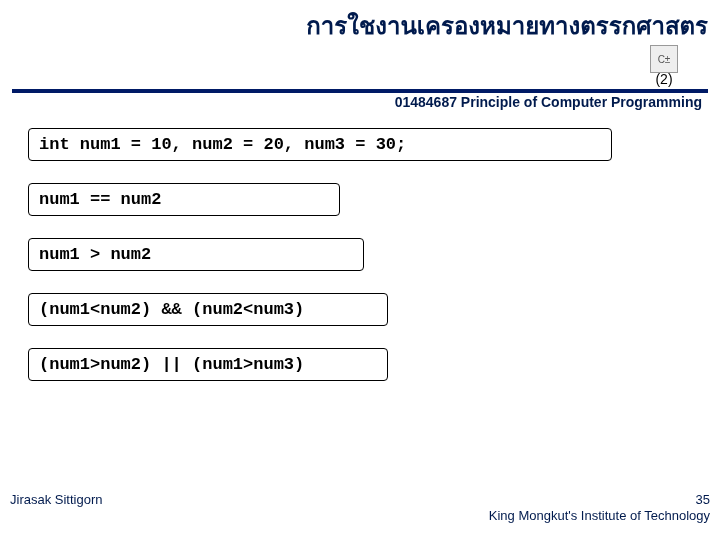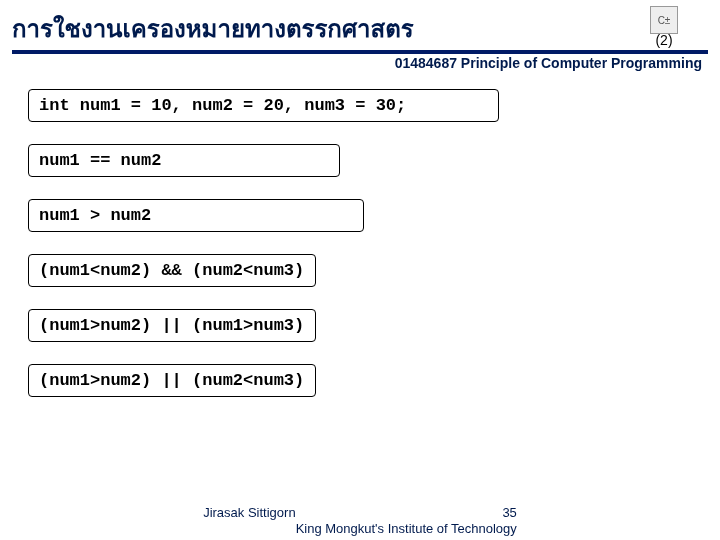--- a/index.html
+++ b/index.html
@@ -12,20 +12,21 @@
     overflow: hidden;
   }
   .header {
     position: relative;
     padding: 6px 12px 0 12px;
   }
   .title-row {
     display: flex;
     justify-content: space-between;
     align-items: flex-end;
+    flex-direction: column;
   }
   .title {
     font-size: 24px;
     font-weight: bold;
     color: #001a4d;
     font-family: "Tahoma", sans-serif;
   }
   .logo-area {
     display: flex;
     flex-direction: column;
@@ -68,31 +69,31 @@
   .codebox {
     border: 1.5px solid #000;
     border-radius: 4px;
     padding: 6px 10px;
     margin-bottom: 22px;
     font-family: "Courier New", monospace;
     font-weight: bold;
     font-size: 17px;
     display: inline-block;
   }
-  .box-w1 { width: 471px; }
+  .box-w1 { width: 584px; }
   .box-w2 { width: 312px; }
   .box-w3 { width: 336px; }
-  .box-w4 { width: 288px; }
+  .box-w4 { width: 360px; }
   .footer {
     position: absolute;
-    bottom: 3px;
+    bottom: 16px;
     left: 0;
     width: 100%;
     display: flex;
-    justify-content: center;
+    justify-content: space-between;
     padding: 0 10px;
     font-size: 13px;
     color: #001a4d;
   }
   .footer-left { line-height: 1.25; }
   .footer-right { text-align: right; line-height: 1.25; }
 </style>
 </head>
 <body>
 
@@ -107,21 +108,20 @@
   <div class="underline-bar"></div>
   <div class="course-line">01484687 Principle of Computer Programming</div>
 </div>
 
 <div class="content">
   <div class="codebox box-w1">int num1 = 10, num2 = 20, num3 = 30;</div><br>
   <div class="codebox box-w2">num1 == num2</div><br>
   <div class="codebox box-w3">num1 &gt; num2</div><br>
   <div class="codebox box-w4">(num1&lt;num2) &amp;&amp; (num2&lt;num3)</div><br>
   <div class="codebox box-w4">(num1&gt;num2) || (num1&gt;num3)</div><br>
-  <div class="codebox box-w4">(num1&gt;num2) || (num2&lt;num3)</div>
 </div>
 
 <div class="footer">
   <div class="footer-left">
     <div>Jirasak Sittigorn</div>
   </div>
   <div class="footer-right">
     <div>35</div>
     <div>King Mongkut's Institute of Technology</div>
   </div>

